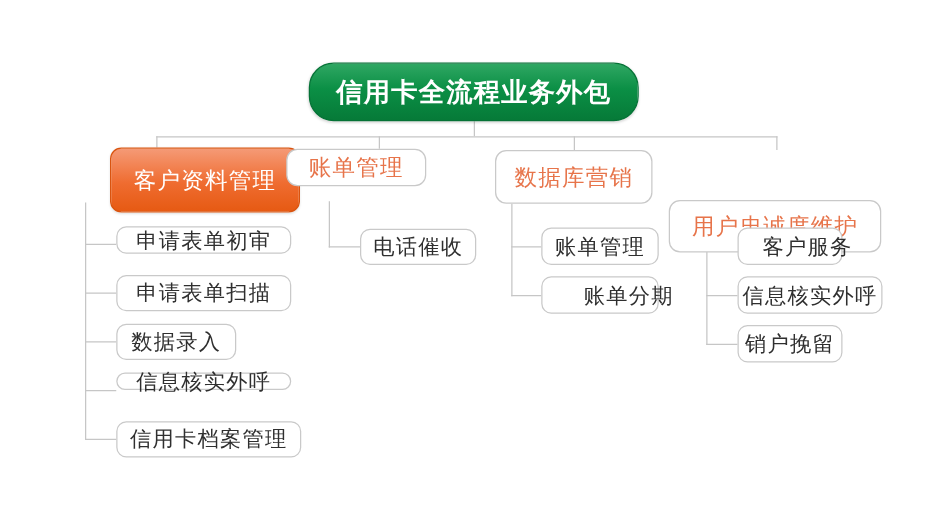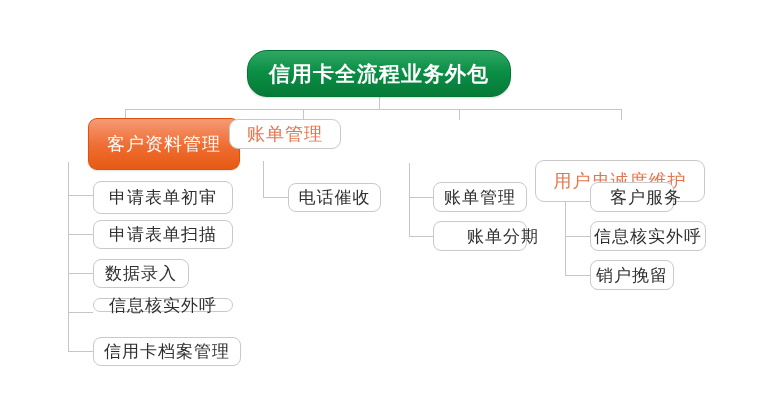--- a/index.html
+++ b/index.html
@@ -55,21 +55,21 @@
     color: var(--leaf-text,#2f2f2f);
     font-size: 17px;
     letter-spacing: 1px;
   }
   
   .n-b1 { left: 48px;  top: 118px; width: 152px; height: 52px; margin-left: 40px; }
   .n-b2 { left: 229px; top: 119px; width: 112px; height: 30px; }
   .n-b3 { left: 396px; top: 120px; width: 126px; height: 43px; }
   .n-b4 { left: 535px; top: 120px; width: 170px; height: 42px; margin-top: 40px; }
   
-  .n-b1l1 { left: 93px;  top: 181px; width: 140px; height: 33px; }
+  .n-b1l1 { left: 93px;  top: 181px; width: 140px; height: 22px; }
   .n-b1l2 { left: 93px;  top: 220px; width: 140px; height: 29px; }
   .n-b1l3 { left: 93px;  top: 259px; width: 96px;  height: 29px; }
   .n-b1l4 { left: 93px;  top: 298px; width: 140px; height: 14px; }
   .n-b1l5 { left: 93px;  top: 337px; width: 148px; height: 29px; }
   .n-b2l1 { left: 288px; top: 183px; width: 93px;  height: 29px; }
   .n-b3l1 { left: 433px; top: 182px; width: 94px;  height: 30px; }
   .n-b3l2 { left: 433px; top: 221px; width: 94px;  height: 30px; padding-left: 46px; }
   .n-b4l1 { left: 590px; top: 182px; width: 84px;  height: 30px; padding-left: 28px; }
   .n-b4l2 { left: 590px; top: 221px; width: 116px; height: 30px; }
   .n-b4l3 { left: 590px; top: 260px; width: 84px;  height: 30px; }
@@ -120,20 +120,21 @@
   <div class="line ln-b3-s2"></div>
   <div class="line ln-b4-v"></div>
   <div class="line ln-b4-s1"></div>
   <div class="line ln-b4-s2"></div>
   <div class="line ln-b4-s3"></div>
 
   <div class="node root">信用卡全流程业务外包</div>
 
   <div class="node branch filled n-b1">客户资料管理</div>
   <div class="node branch n-b2">账单管理</div>
+  <div class="node branch n-b3">数据库营销</div>
   <div class="node branch n-b4">用户忠诚度维护</div>
 
   <div class="node leaf n-b1l1">申请表单初审</div>
   <div class="node leaf n-b1l2">申请表单扫描</div>
   <div class="node leaf n-b1l3">数据录入</div>
   <div class="node leaf n-b1l4">信息核实外呼</div>
   <div class="node leaf n-b2l1">电话催收</div>
 
   <div class="node leaf n-b1l5">信用卡档案管理</div>
 

